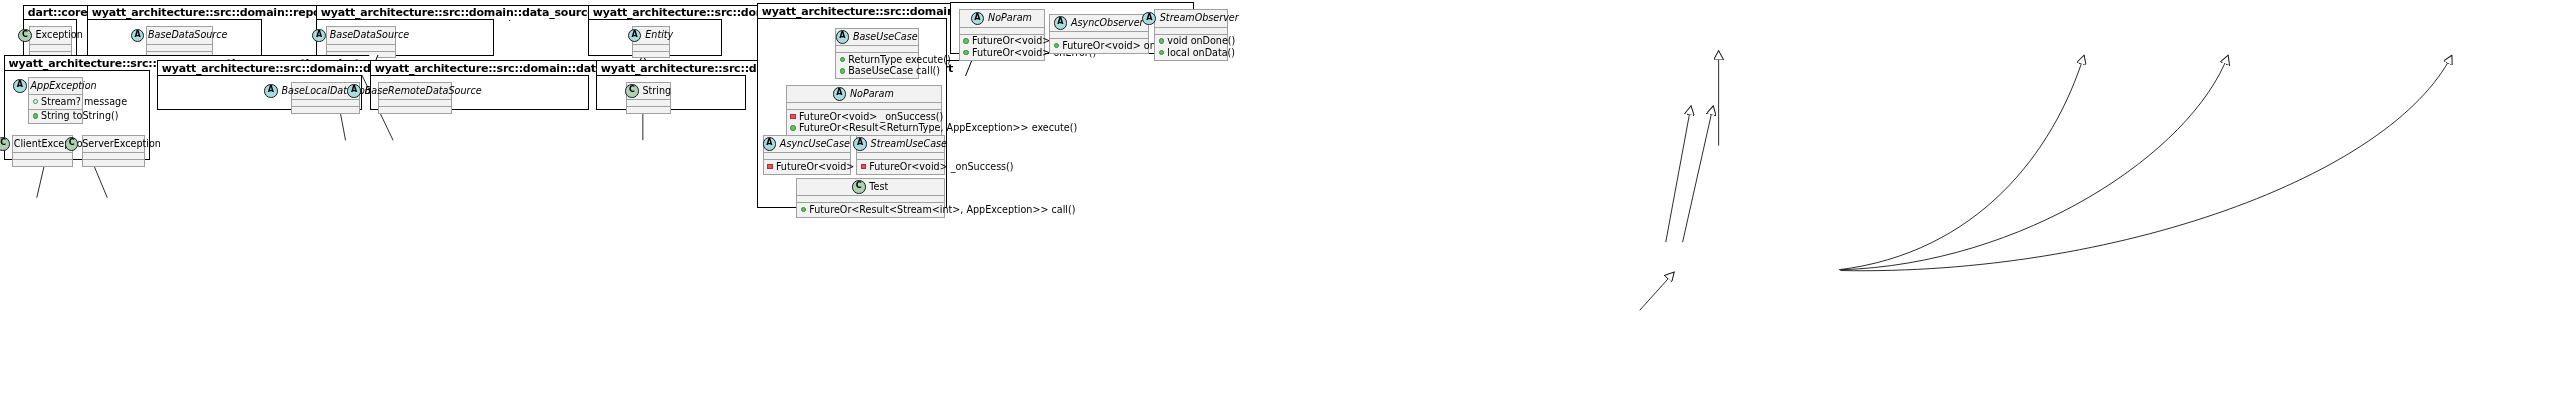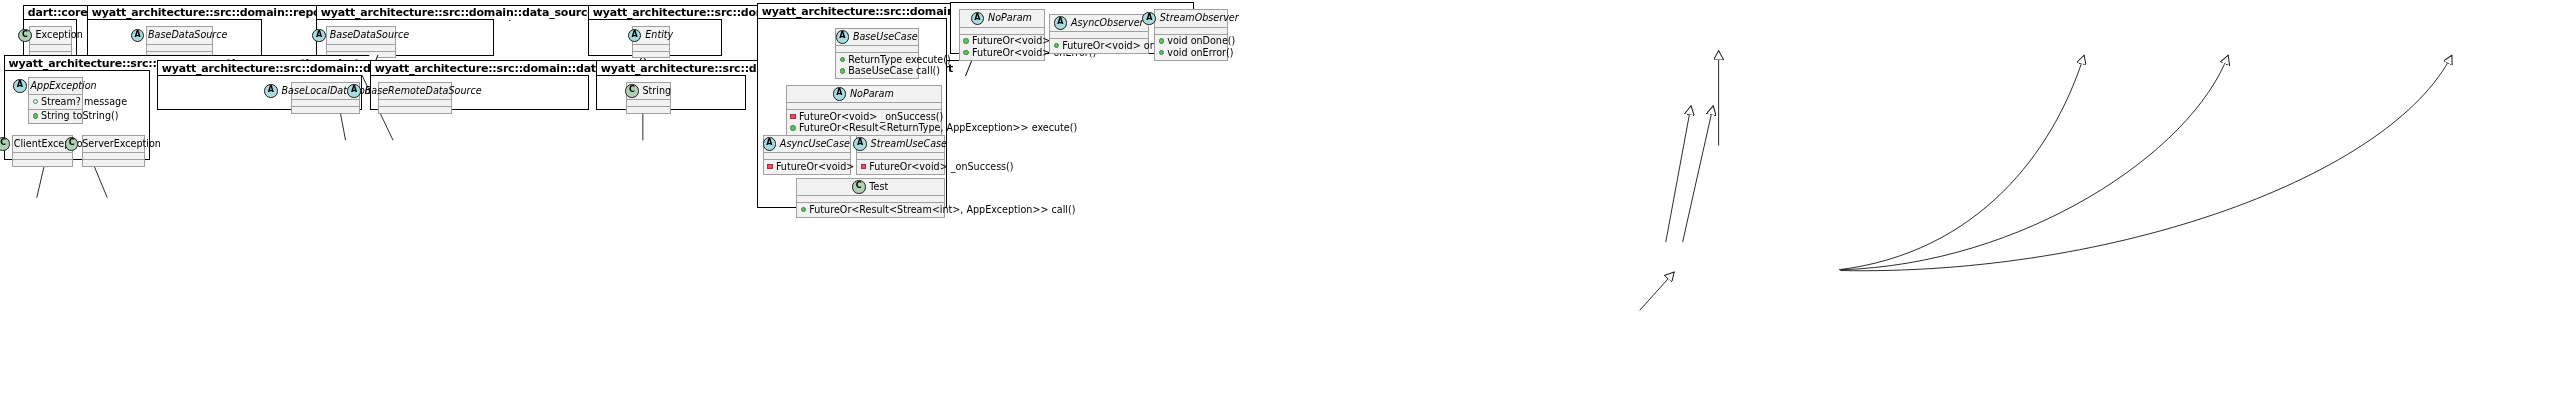--- a/index.html
+++ b/index.html
@@ -490,21 +490,21 @@
         <div class="cls-sep"></div>
         <div class="cls-members empty"></div>
         <div class="cls-sep"></div>
         <div class="cls-members">
           <div class="member">
             <span class="vis pub"></span>
             <span class="mem-text">void onDone()</span>
           </div>
           <div class="member">
             <span class="vis pub"></span>
-            <span class="mem-text">void onError()</span>
+            <span class="mem-text">local onData()</span>
           </div>
         </div>
       </div>
     </div>
   </div>
 
 </div>
 
 
 </body></html>

